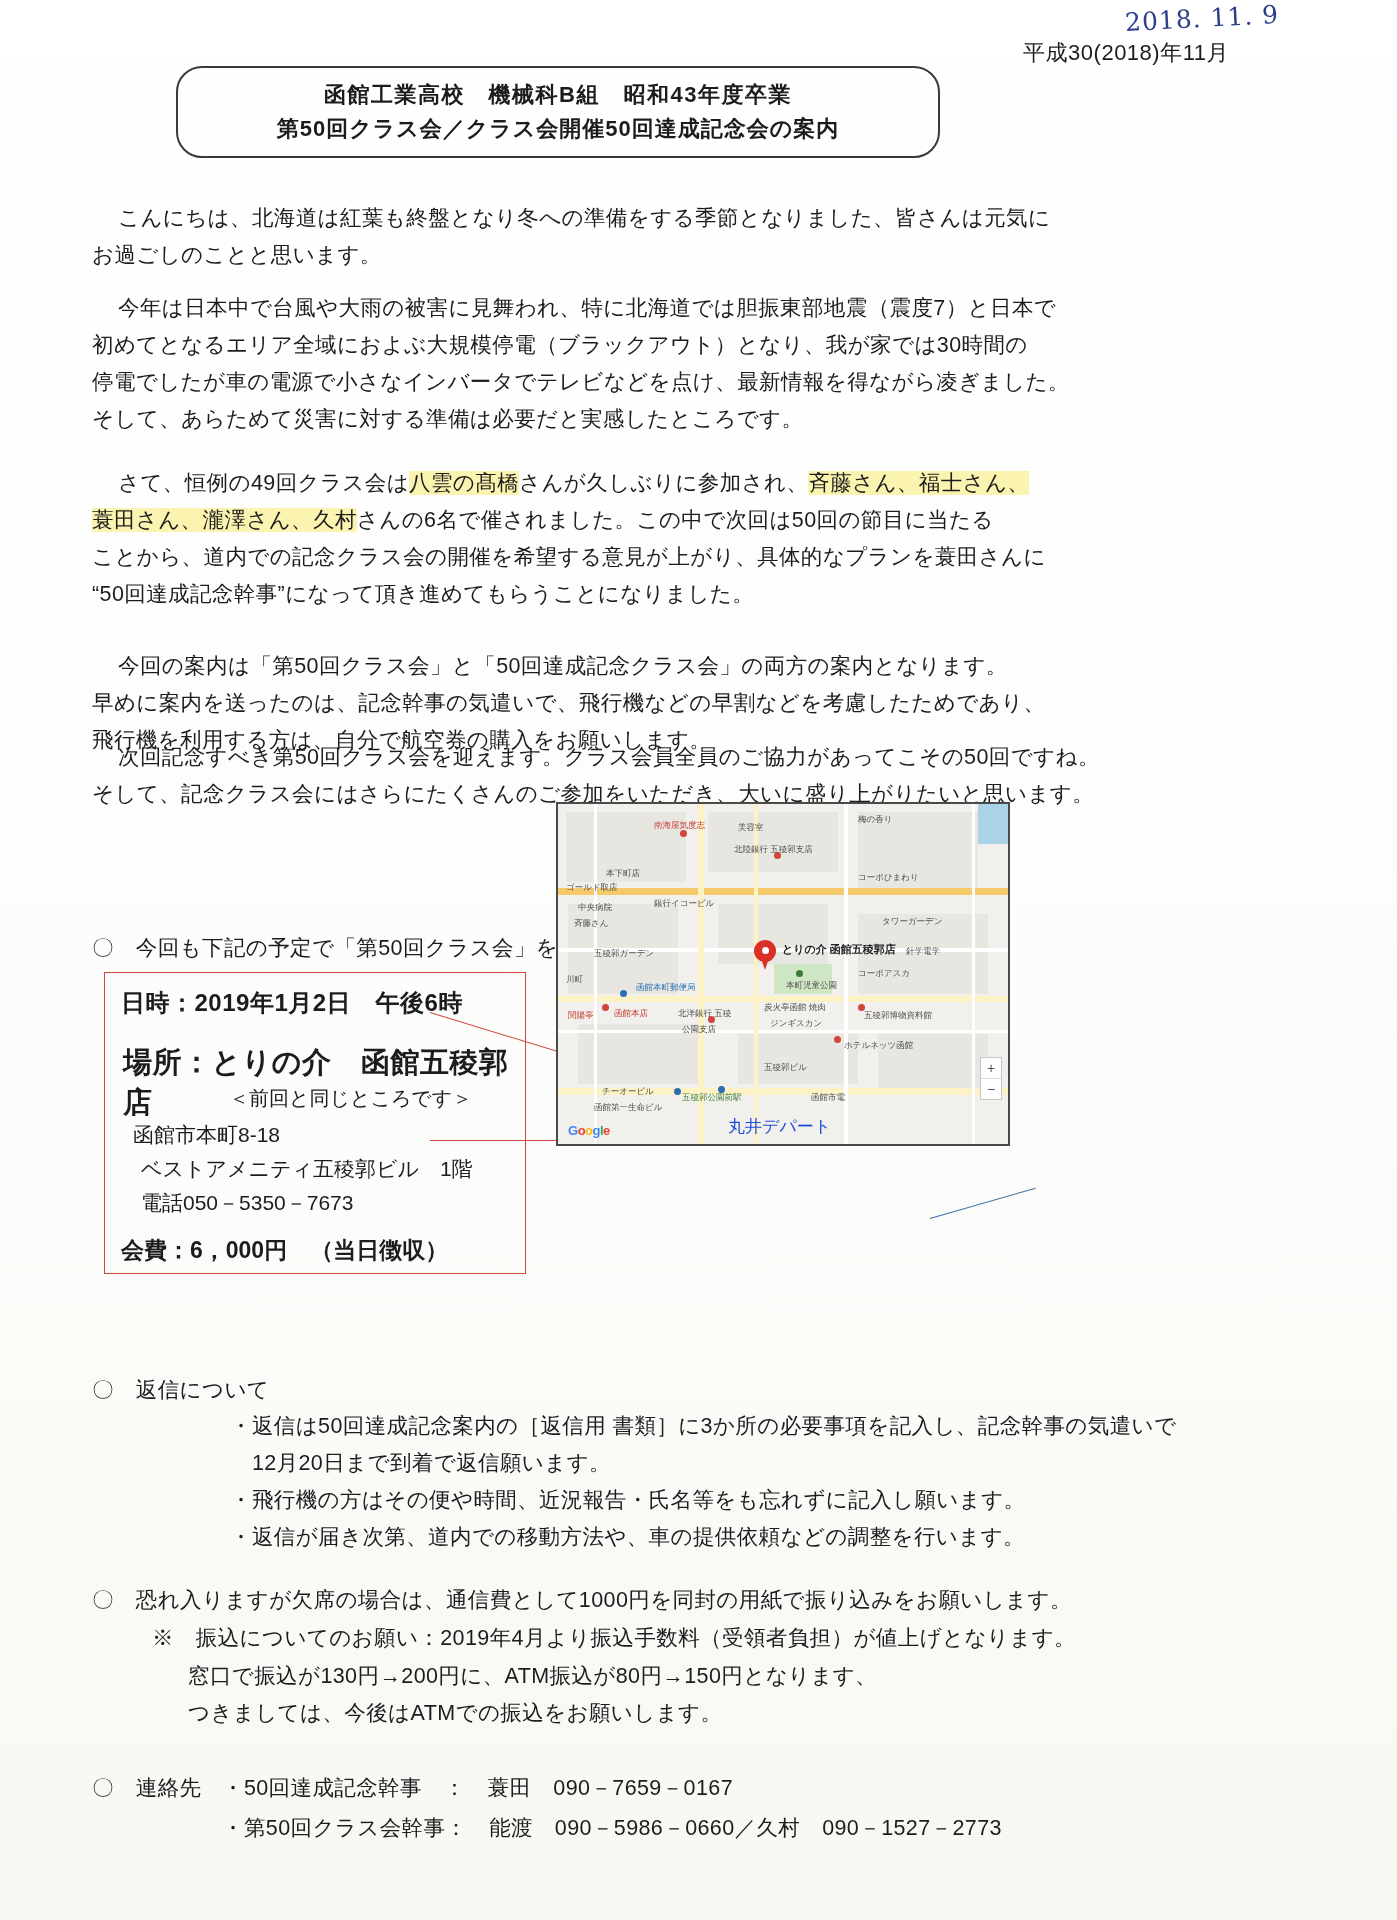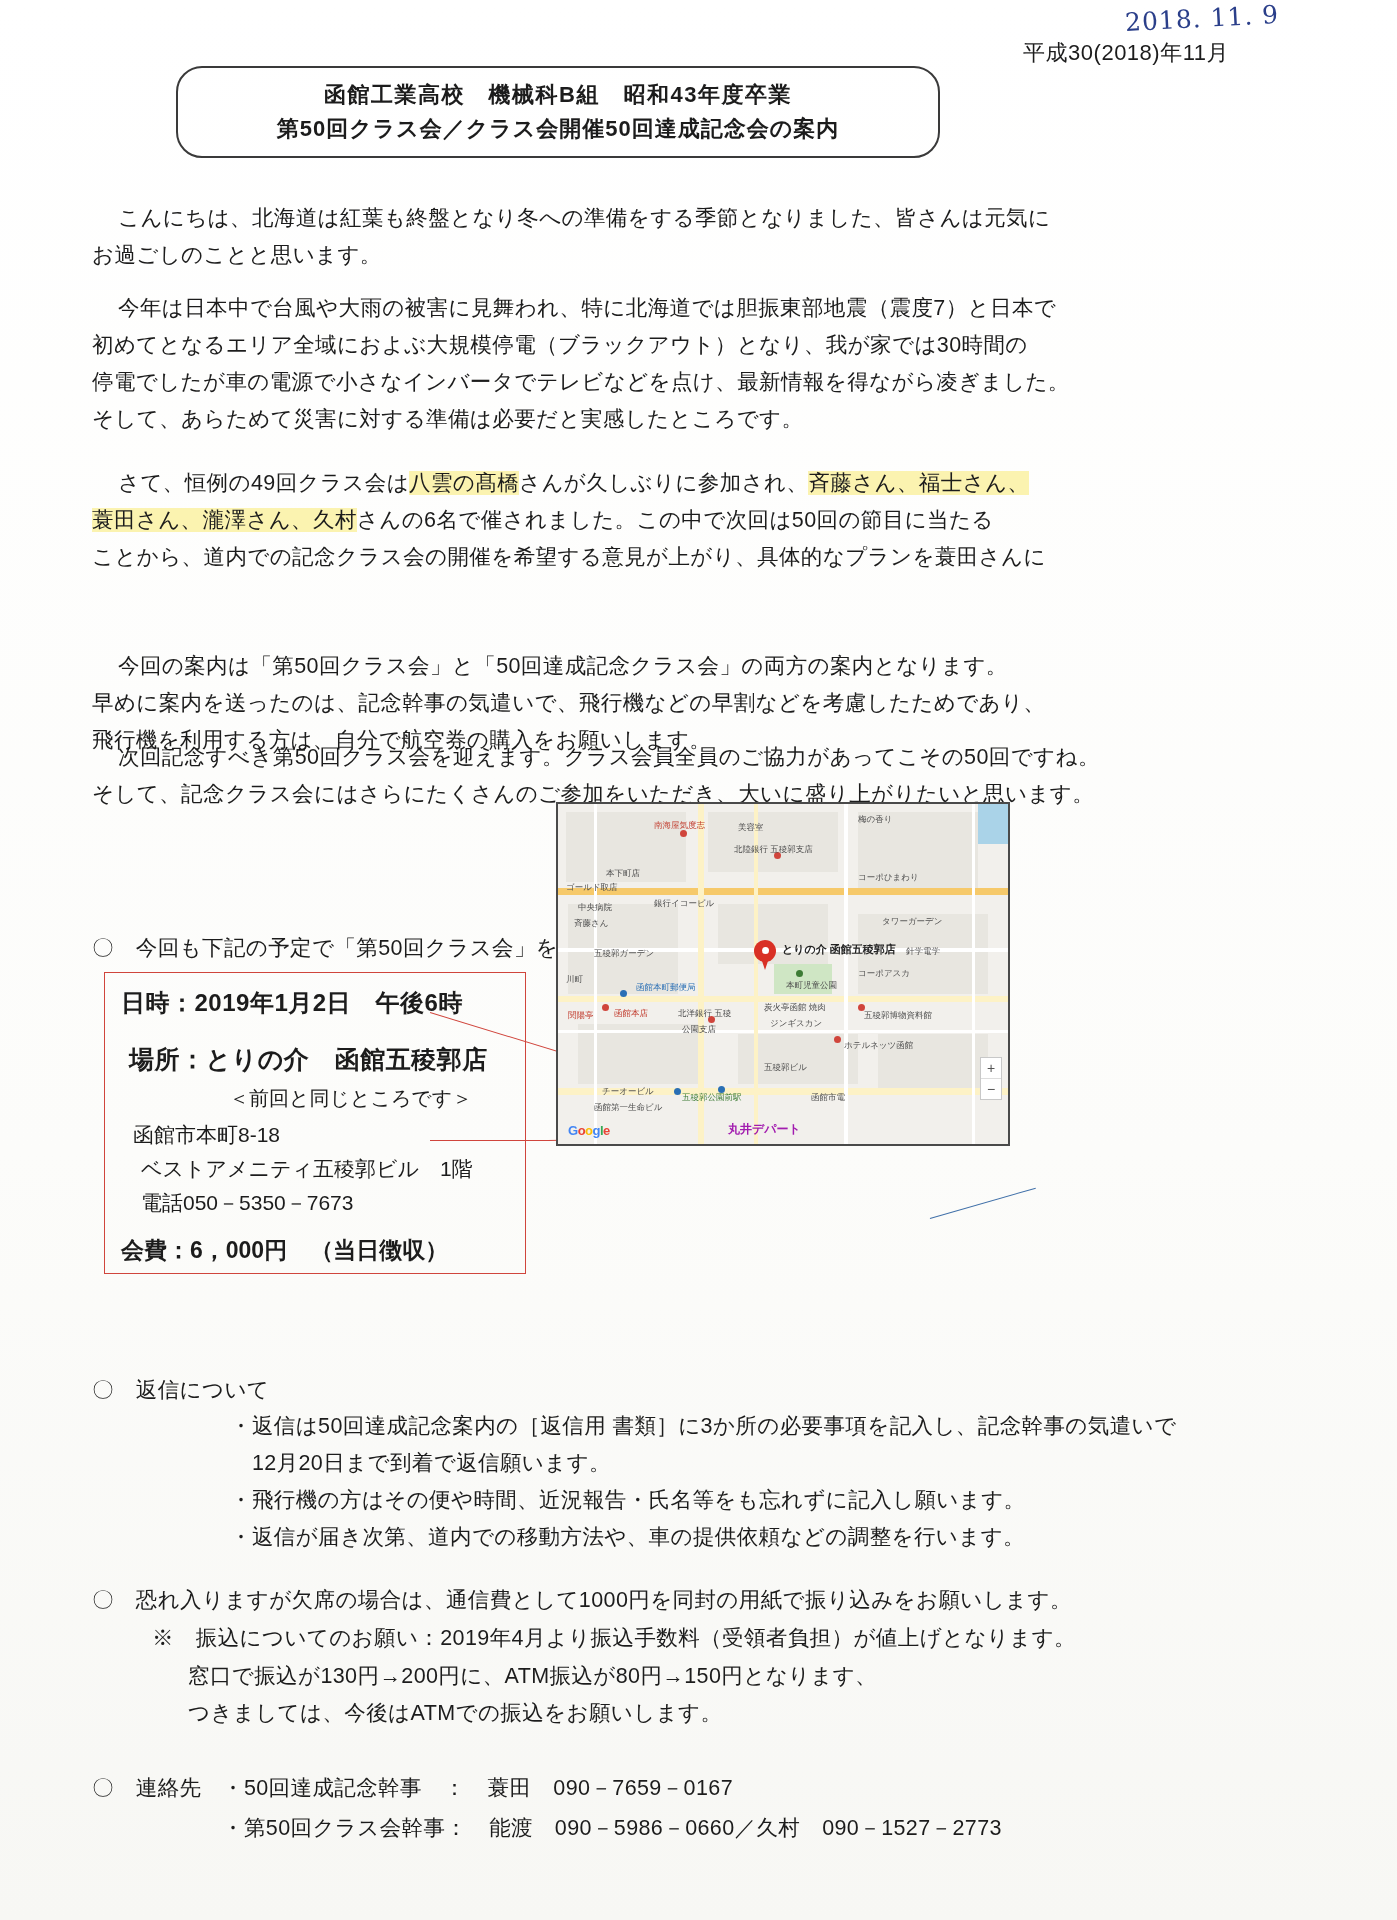--- a/index.html
+++ b/index.html
@@ -43,21 +43,21 @@
   .hl { background:#fbf3b0; }
 
   p.para { margin:0; }
 
   
   .info-box {
     position:absolute; left:104px; top:810px; width:420px; height:300px;
     border:1.6px solid #d0453c;
   }
   .info-box .l1 { position:absolute; left:16px; top:14px; font-size:24px; font-weight:bold; letter-spacing:0.5px; }
-  .info-box .l2 { position:absolute; left:24px; top:70px; font-size:25px; font-weight:bold; letter-spacing:0.5px; }
+  .info-box .l2 { position:absolute; left:18px; top:70px; font-size:29px; font-weight:bold; letter-spacing:0.5px; }
   .info-box .l3 { position:absolute; left:124px; top:112px; font-size:20px; }
   .info-box .l4 { position:absolute; left:28px; top:148px; font-size:21px; }
   .info-box .l5 { position:absolute; left:36px; top:182px; font-size:21px; }
   .info-box .l6 { position:absolute; left:36px; top:216px; font-size:21px; }
   .info-box .l7 { position:absolute; left:16px; top:262px; font-size:23px; font-weight:bold; }
 
   
   .map-wrap {
     position:absolute; left:556px; top:802px; width:450px; height:340px;
     border:2px solid #4a4a4a; background:#eceae5; overflow:hidden;
@@ -86,21 +86,21 @@
   .pin:before {
     content:''; position:absolute; left:7px; top:18px; width:8px; height:12px;
     background:#d93025; clip-path:polygon(0 0,100% 0,50% 100%);
   }
   .pin-dot { position:absolute; left:7.5px; top:7px; width:7px; height:7px; border-radius:50%; background:#fff; z-index:2;}
   .pin-label { position:absolute; left:224px; top:138px; font-size:11px; font-weight:bold; color:#222; white-space:nowrap; }
   .gmaps { position:absolute; left:10px; bottom:6px; font-size:13px; font-weight:bold; letter-spacing:-0.5px; }
   .gmaps span:nth-child(1){color:#4285F4;} .gmaps span:nth-child(2){color:#EA4335;}
   .gmaps span:nth-child(3){color:#FBBC05;} .gmaps span:nth-child(4){color:#4285F4;}
   .gmaps span:nth-child(5){color:#34A853;} .gmaps span:nth-child(6){color:#EA4335;}
-  .maruidept { position:absolute; left:170px; bottom:6px; font-size:12px; font-weight:bold; color:#a21caf; }
+  .maruidept { position:absolute; left:170px; bottom:6px; font-size:17px; font-weight:normal; color:#1d4ed8; }
   .zoomctl { position:absolute; right:6px; bottom:44px; width:20px; background:#fff; border:1px solid #c8c8c8; }
   .zoomctl div { height:20px; line-height:20px; text-align:center; font-size:14px; color:#555; }
   .zoomctl div:first-child { border-bottom:1px solid #ddd; }
 
   
   .conn { position:absolute; background:#d0453c; height:1.4px; transform-origin:left center; }
   .conn-blue { position:absolute; background:#3f6fa8; height:1.2px; transform-origin:left center; }
 
   .bullet { position:absolute; font-size:21.5px; line-height:37px; letter-spacing:0.4px; }
 </style>
@@ -126,20 +126,21 @@
     <p class="para indent">今年は日本中で台風や大雨の被害に見舞われ、特に北海道では胆振東部地震（震度7）と日本で</p>
     <p class="para">初めてとなるエリア全域におよぶ大規模停電（ブラックアウト）となり、我が家では30時間の</p>
     <p class="para">停電でしたが車の電源で小さなインバータでテレビなどを点け、最新情報を得ながら凌ぎました。</p>
     <p class="para">そして、あらためて災害に対する準備は必要だと実感したところです。</p>
   </div>
 
   <div class="body-text" style="top:465px;">
     <p class="para indent">さて、恒例の49回クラス会は<span class="hl">八雲の髙橋</span>さんが久しぶりに参加され、<span class="hl">斉藤さん、福士さん、</span></p>
     <p class="para"><span class="hl">蓑田さん、瀧澤さん、久村</span>さんの6名で催されました。この中で次回は50回の節目に当たる</p>
     <p class="para">ことから、道内での記念クラス会の開催を希望する意見が上がり、具体的なプランを蓑田さんに</p>
+    <p class="para">“50回達成記念幹事”になって頂き進めてもらうことになりました。</p>
   </div>
 
   <div class="body-text" style="top:648px;">
     <p class="para indent">今回の案内は「第50回クラス会」と「50回達成記念クラス会」の両方の案内となります。</p>
     <p class="para">早めに案内を送ったのは、記念幹事の気遣いで、飛行機などの早割などを考慮したためであり、</p>
     <p class="para">飛行機を利用する方は、自分で航空券の購入をお願いします。</p>
   </div>
 
   <div class="body-text" style="top:739px;">
     <p class="para indent">次回記念すべき第50回クラス会を迎えます。クラス会員全員のご協力があってこその50回ですね。</p>

